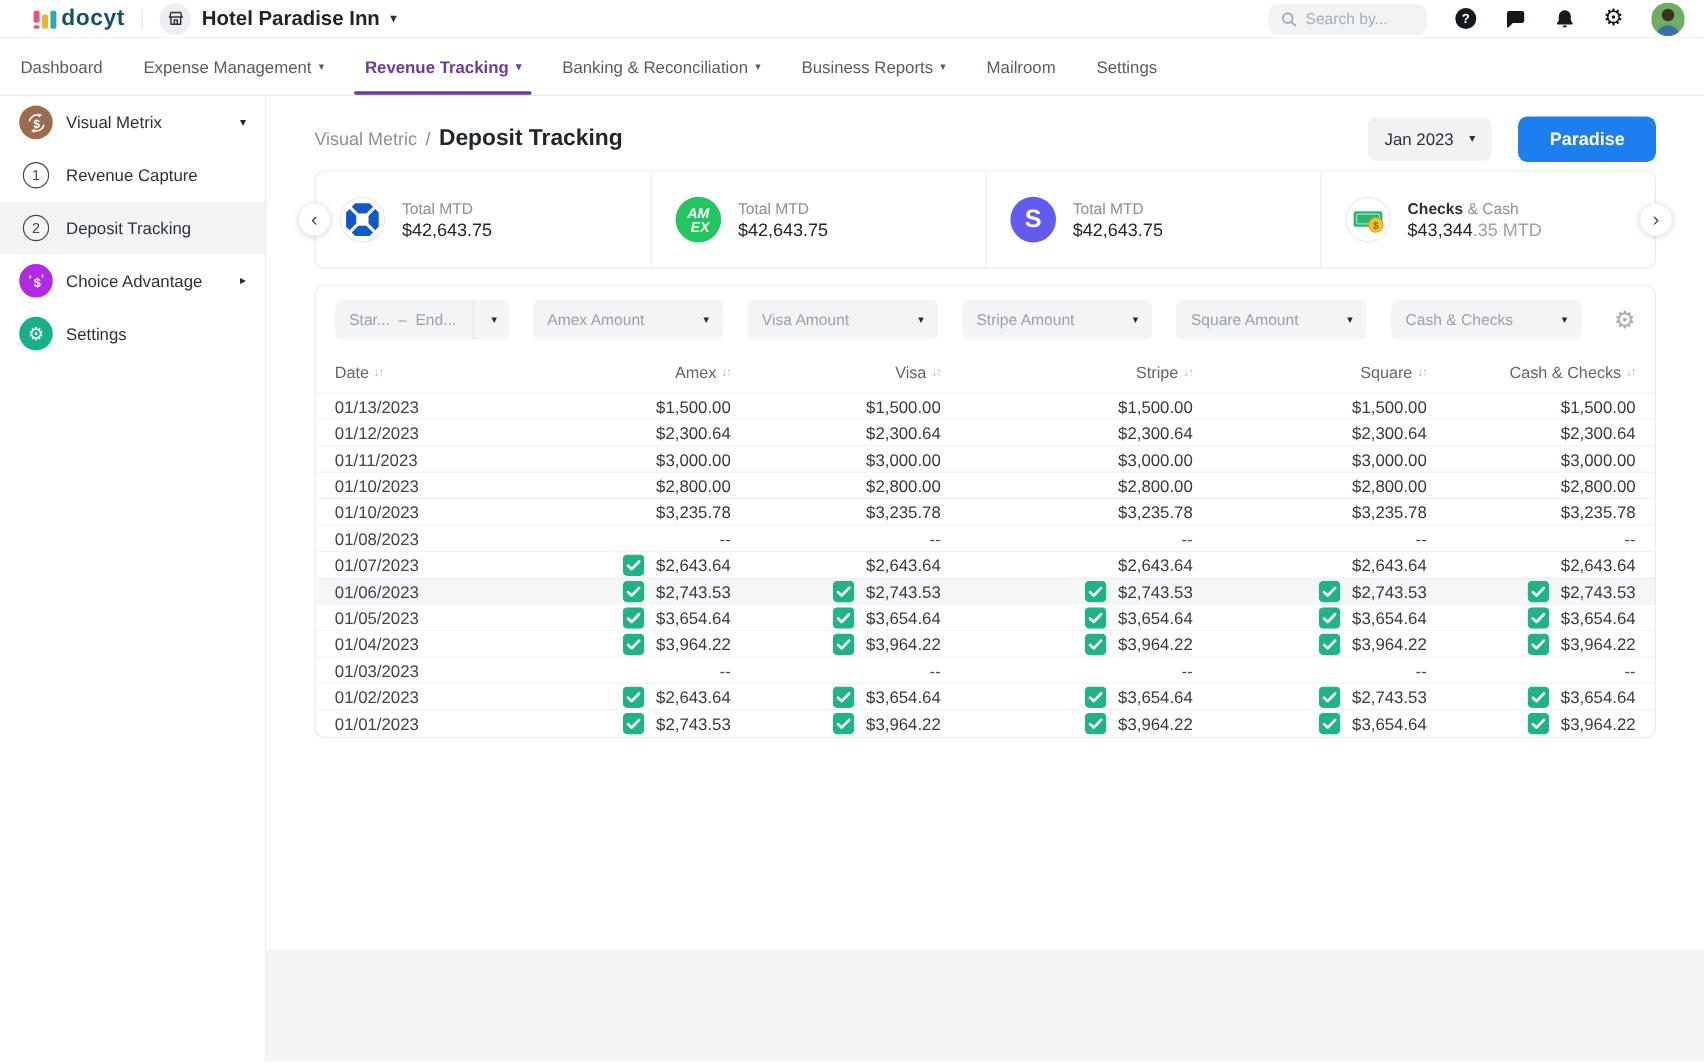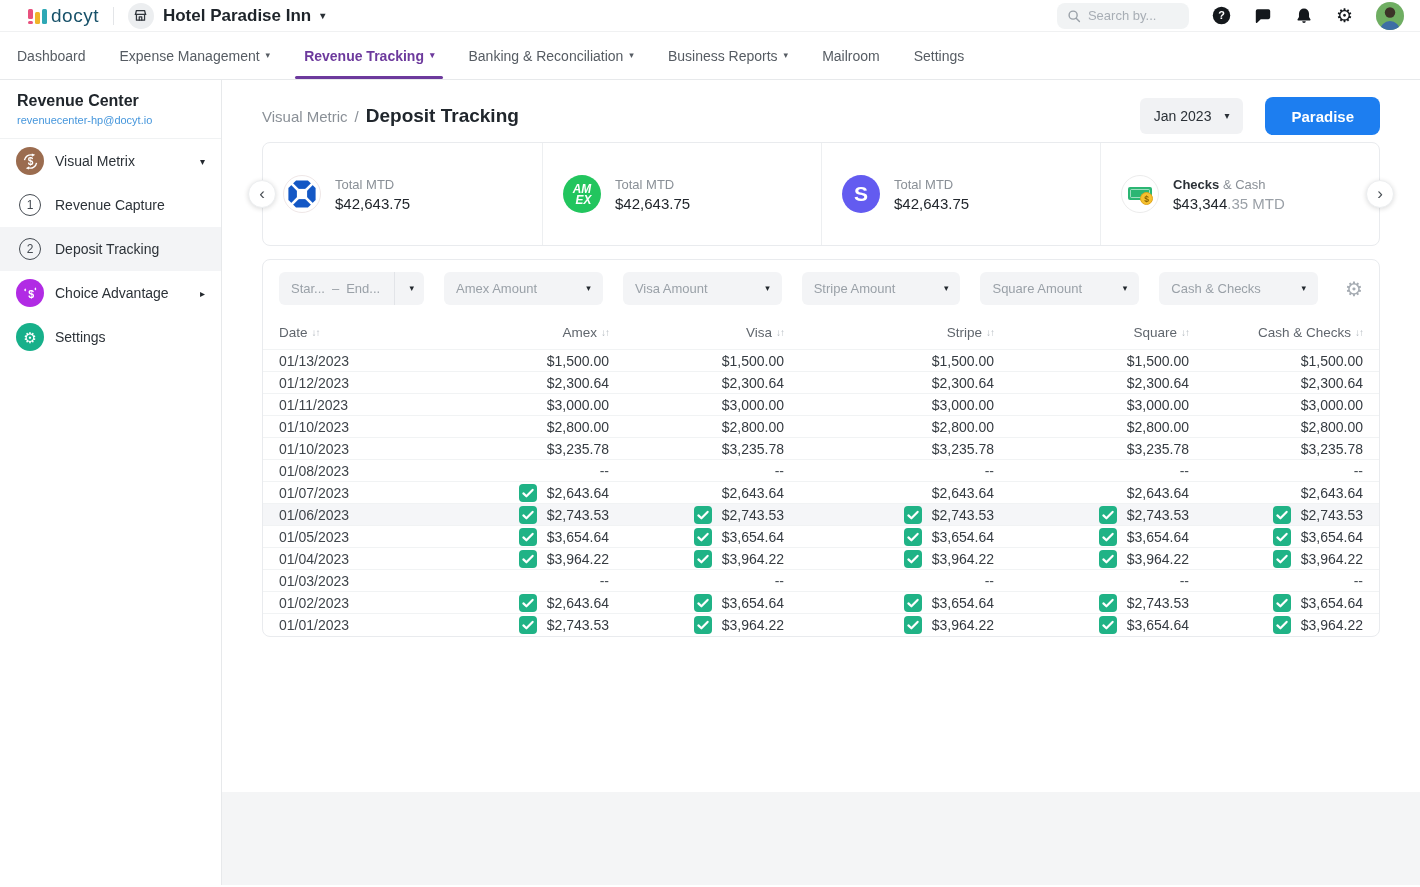--- a/index.html
+++ b/index.html
@@ -7,21 +7,21 @@
     font-family:"Liberation Sans", sans-serif; }
 
   
   .topbar{height:32px;display:flex;align-items:center;justify-content:space-between;
     padding:0 16px 0 28px;border-bottom:1px solid #f0f1f2;background:#fff}
   .brand{display:flex;align-items:center;gap:14px}
   .logo{display:flex;align-items:center;gap:4px;background:none;border:none;cursor:pointer}
   .logo-bars{display:inline-flex;gap:2px;align-items:flex-end;height:17px}
   .logo-bars .bwrap{display:inline-flex;flex-direction:column;gap:2px;align-items:center}
   .logo-bars i{width:5px;border-radius:1.5px;display:inline-block}
-  .logo-text{font-size:19px;font-weight:normal;color:#175169;letter-spacing:.5px}
+  .logo-text{font-size:19px;font-weight:bold;color:#175169;letter-spacing:.5px}
   .tb-divider{width:1px;height:18px;background:#e3e5e8}
   .workspace{display:flex;align-items:center;gap:9px;font-size:17px;font-weight:bold;
     color:#1e242a;background:none;border:none;cursor:pointer;font-family:inherit}
   .ws-icon{width:26px;height:26px;border-radius:50%;background:#eceef0;display:flex;
     align-items:center;justify-content:center}
   .caret{font-size:10px;color:#2a3036;line-height:1}
   .tb-right{display:flex;align-items:center;gap:23px}
   .search{display:flex;align-items:center;gap:7px;background:#f1f3f4;border-radius:8px;
     height:26px;padding:0 10px;width:132px}
   .search input{border:none;background:transparent;outline:none;font-size:13px;color:#333;width:100%;font-family:inherit}
@@ -66,21 +66,21 @@
   .page-title{font-size:19px;font-weight:bold;color:#20262c}
   .head-actions{display:flex;gap:22px;align-items:center}
   .period{height:36px;padding:0 14px;background:#f1f2f4;border:none;border-radius:6px;font-size:14px;
     color:#2b3137;display:flex;align-items:center;gap:13px;cursor:pointer;font-family:inherit}
   .reconcile{height:38px;padding:0 26px;background:#1d7ef0;color:#fff;border:none;border-radius:8px;
     font-size:15px;font-weight:bold;cursor:pointer;font-family:inherit}
 
   
   .cards-wrap{position:relative;margin-top:4px}
   .cards{display:grid;grid-template-columns:1fr 1fr 1fr 1fr;background:#fff;
-    border:1px solid #e9ebee;border-radius:8px;height:104px}
+    border:1px solid #e9ebee;border-radius:8px;height:82px}
   .card{display:flex;align-items:center;gap:14px;padding:0 14px 0 20px;min-width:0}
   .card+.card{border-left:1px solid #edeff1}
   .c-label{font-size:13px;color:#8a9097;white-space:nowrap}
   .c-label .dark{color:#2b3137;font-weight:600}
   .c-value{font-size:15px;font-weight:normal;color:#22272d;margin-top:3px;white-space:nowrap}
   .c-value .muted{color:#9aa0a7}
   .icon-circle{width:38px;height:38px;min-width:38px;border-radius:50%;display:flex;
     align-items:center;justify-content:center}
   .car-nav{position:absolute;top:50%;transform:translateY(-50%);width:28px;height:28px;border-radius:50%;
     background:#fff;border:1px solid #eceef0;box-shadow:0 1px 5px rgba(0,0,0,.14);font-size:17px;
@@ -208,24 +208,20 @@
         <span>Mailroom</span>
       </a>
       <a class="nav-item">
         <span>Settings</span>
       </a>
     </nav>
 
   <div class="shell">
 
     <aside class="sidebar">
-      <div class="sb-head">
-        <div class="sb-title">Revenue Center</div>
-        <a class="sb-email">revenuecenter-hp@docyt.io</a>
-      </div>
       <div class="sb-items">
           <div class="sb-item">
             <span class="icon-slot">
               <span class="cicon" style="background:#9b6c4f">
                 <svg width="17" height="17" viewBox="0 0 16 16">
                   <text x="8" y="11.6" text-anchor="middle" font-size="9.5" font-weight="bold" fill="#fff" font-family="Liberation Sans, sans-serif">$</text>
                   <path d="M2.3 6.8 A6 6 0 0 1 9.6 1.9" fill="none" stroke="#fff" stroke-width="1.3"></path>
                   <path d="M13.7 9.2 A6 6 0 0 1 6.4 14.1" fill="none" stroke="#fff" stroke-width="1.3"></path>
                   <polygon points="9.2,0.5 12.4,1.7 9.6,3.6" fill="#fff"></polygon>
                   <polygon points="6.8,12.4 3.6,14.3 6.4,15.6" fill="#fff"></polygon>

